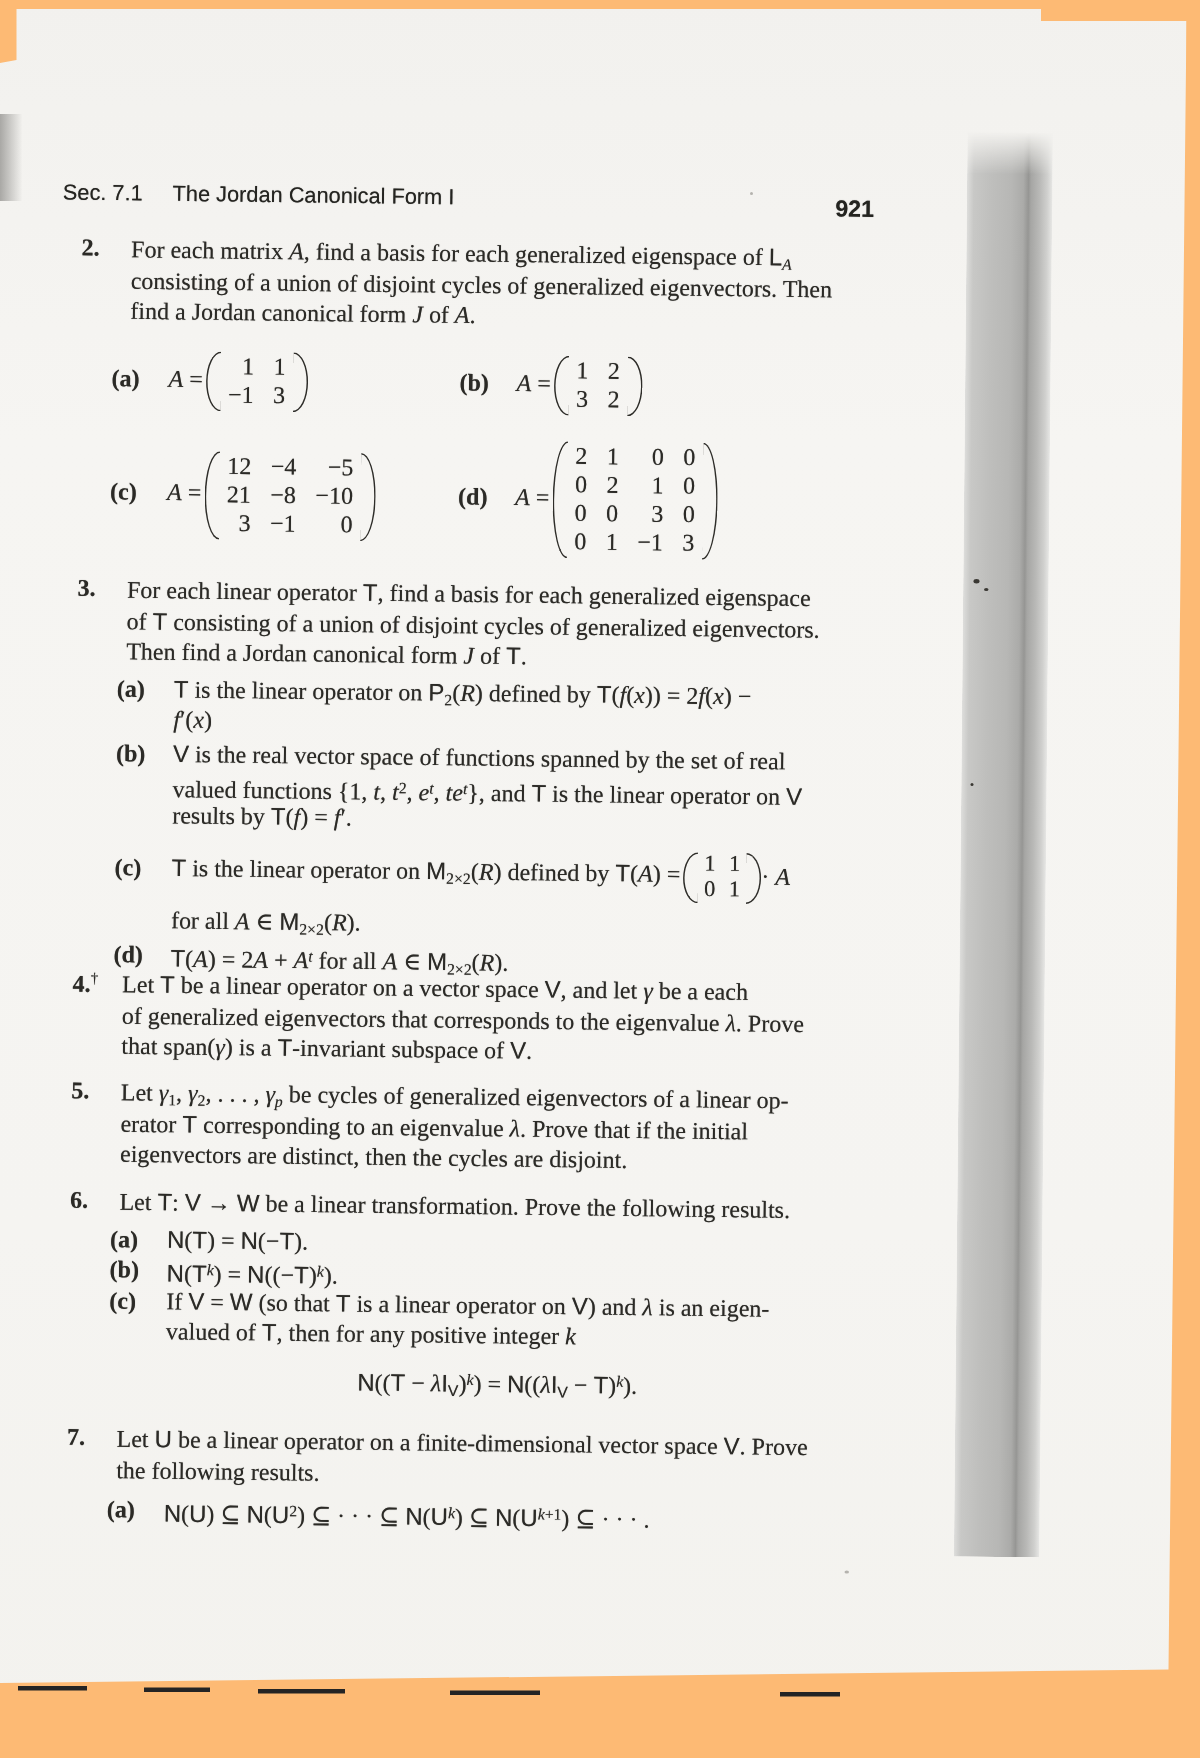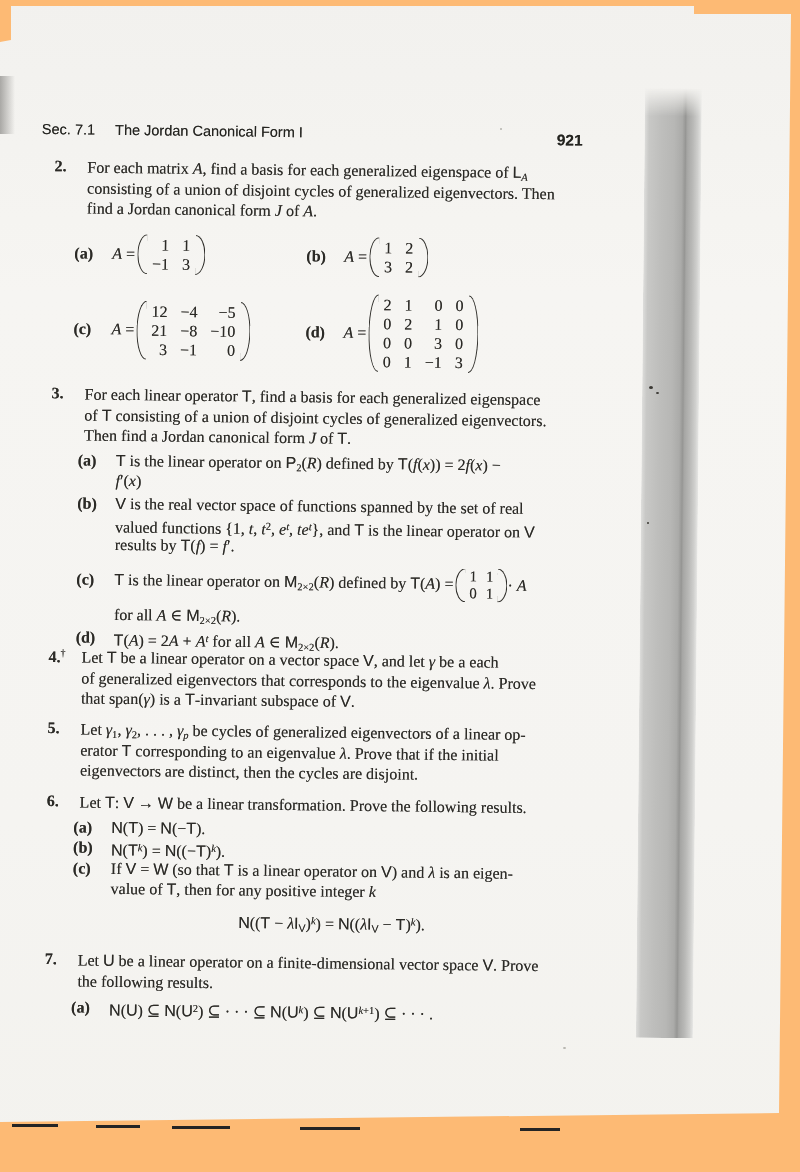--- a/index.html
+++ b/index.html
@@ -232,21 +232,21 @@
           <span class="slab">(a)</span>
           <div class="line"><span class="seg-sf">N</span><span class="">(</span><span class="seg-sf">T</span><span class="">) = </span><span class="seg-sf">N</span><span class="">(−</span><span class="seg-sf">T</span><span class="">).</span></div>
         </div>
         <div class="sub">
           <span class="slab">(b)</span>
           <div class="line"><span class="seg-sf">N</span><span class="">(</span><span class="seg-sf">T</span><span class="seg-i seg-sup">k</span><span class="">) = </span><span class="seg-sf">N</span><span class="">((−</span><span class="seg-sf">T</span><span class="">)</span><span class="seg-i seg-sup">k</span><span class="">).</span></div>
         </div>
         <div class="sub">
           <span class="slab">(c)</span>
           <div class="line"><span class="">If </span><span class="seg-sf">V</span><span class=""> = </span><span class="seg-sf">W</span><span class=""> (so that </span><span class="seg-sf">T</span><span class=""> is a linear operator on </span><span class="seg-sf">V</span><span class="">) and </span><span class="seg-i">λ</span><span class=""> is an eigen-</span></div>
-          <div class="line"><span class="">value of </span><span class="seg-sf">T</span><span class="">, then for any positive integer </span><span class="seg-i">k</span></div>
+          <div class="line"><span class="">valued of </span><span class="seg-sf">T</span><span class="">, then for any positive integer </span><span class="seg-i">k</span></div>
         </div>
         <div class="equation" style="margin-top:6px;"><span class="seg-sf">N</span><span class="">((</span><span class="seg-sf">T</span><span class=""> − </span><span class="seg-i">λ</span><span class="seg-sf">I</span><span class="seg-sf seg-sub">V</span><span class="">)</span><span class="seg-i seg-sup">k</span><span class="">) = </span><span class="seg-sf">N</span><span class="">((</span><span class="seg-i">λ</span><span class="seg-sf">I</span><span class="seg-sf seg-sub">V</span><span class=""> − </span><span class="seg-sf">T</span><span class="">)</span><span class="seg-i seg-sup">k</span><span class="">).</span></div>
       </div>
     </section>
 
     <section class="problem" style="top:829px;">
       <span class="pnum">7.</span>
       <div class="pbody">
         <div class="line"><span class="">Let </span><span class="seg-sf">U</span><span class=""> be a linear operator on a finite-dimensional vector space </span><span class="seg-sf">V</span><span class="">. Prove</span></div>
         <div class="line"><span class="">the following results.</span></div>

